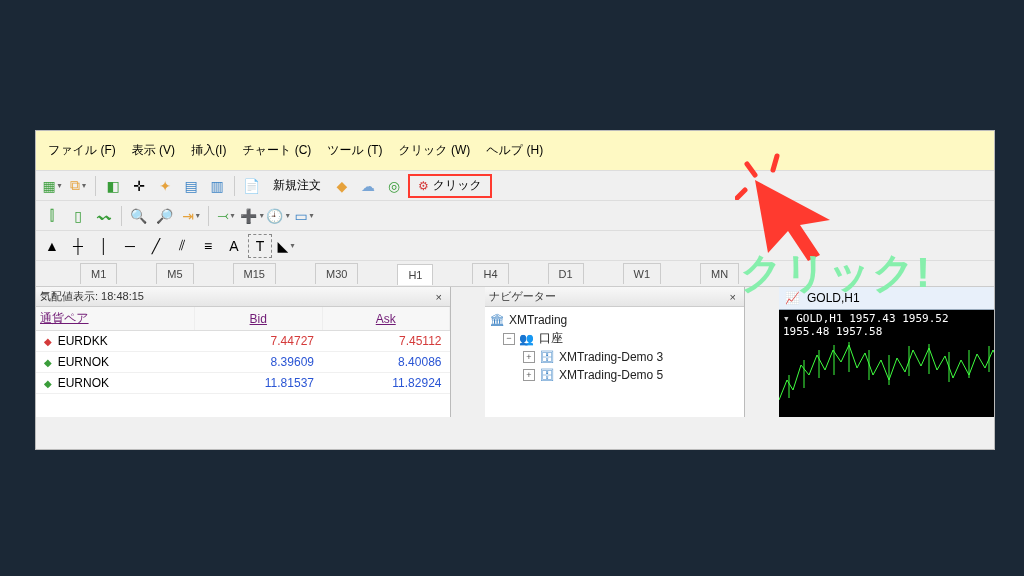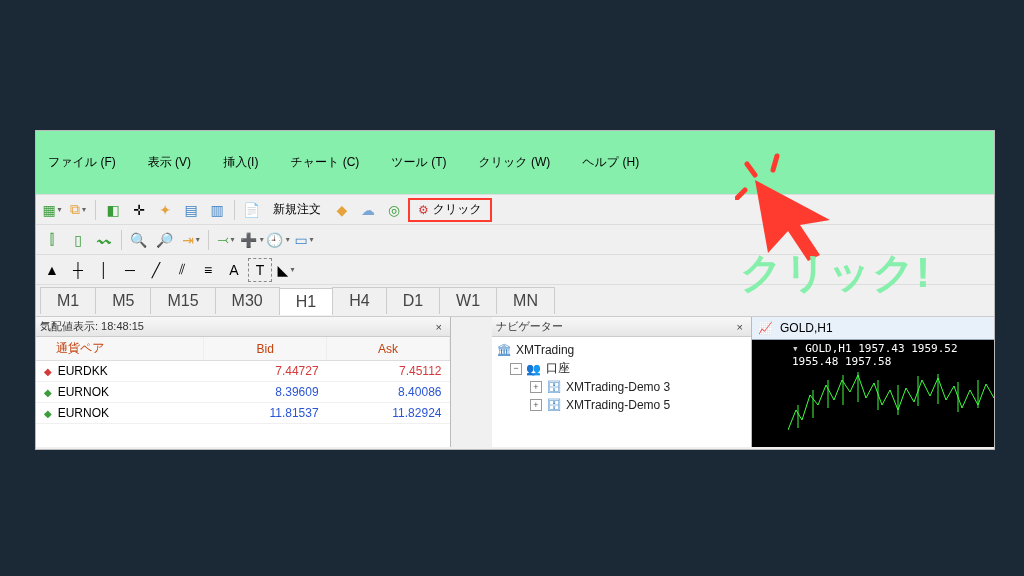--- a/index.html
+++ b/index.html
@@ -17,23 +17,23 @@
     top: 130px;
     left: 35px;
     width: 960px;
     height: 320px;
     background: #f0f0f0;
     border: 1px solid #bbb;
   }
   
   .menubar {
     display: flex;
-    gap: 16px;
-    padding: 20px 4px;
-    background: #86efac;
+    gap: 0;
+    padding: 8px 4px;
+    background: #fef9c3;
     border-bottom: 1px solid #ddd;
   }
   .menubar span {
     padding: 3px 8px;
     cursor: default;
   }
   
   .toolbar {
     display: flex;
     align-items: center;
@@ -82,38 +82,40 @@
     color: #666;
   }
   
   .tf-tabs {
     display: flex;
     padding: 2px 4px;
     background: #f0f0f0;
     border-bottom: 1px solid #ccc;
   }
   .tf-tabs span {
-    padding: 4px 16px;
+    padding: 4px 10px;
     border: 1px solid #ccc;
     border-bottom: none;
     margin-right: -1px;
     background: #f0f0f0;
     color: #444;
     cursor: pointer;
-    font-size: 16px;
+    font-size: 11px;
+    margin-left: 40px;
   }
   .tf-tabs span.active {
     background: #fff;
     position: relative;
     top: 1px;
   }
   
   .panels {
     display: flex;
     height: 130px;
+    gap: 34px;
   }
   .panel {
     display: flex;
     flex-direction: column;
     border-right: 1px solid #bbb;
     background: #fff;
   }
   .panel-header {
     display: flex;
     align-items: center;
@@ -127,57 +129,58 @@
   .close-x {
     cursor: pointer;
     padding: 0 4px;
     color: #444;
   }
   
   .mw { width: 415px; }
   .mw-table { width: 100%; border-collapse: collapse; font-size: 12px; }
   .mw-table th {
     text-align: left;
-    padding: 3px 20px;
+    padding: 3px 4px;
     background: #f7f7f7;
     border-bottom: 1px solid #ddd;
     border-right: 1px solid #eee;
     font-weight: normal;
-    color: #c2410c;
+    color: #701a75;
+    text-decoration: underline;
   }
   .mw-table th.num { text-align: center; }
   .mw-table td {
     padding: 3px 8px;
     border-bottom: 1px solid #f0f0f0;
   }
   .mw-table td.num { text-align: right; }
   .sym { display:flex; align-items:center; gap:6px; }
   .arrow-up { color: #3a9d3a; font-size:10px; }
   .arrow-down { color: #d43a3a; font-size:10px; }
   .red { color: #d43a3a; }
   .blue { color: #2a55d4; }
   
-  .nav { width: 260px; padding-bottom:4px;margin-left:41px;}
+  .nav { width: 260px; padding-bottom:4px;}
   .tree { padding: 4px 4px; font-size: 12px; color: #222; }
   .tree-row { display:flex; align-items:center; gap:4px; padding:1px 0; white-space:nowrap; overflow:hidden;}
   .tree-indent1 { padding-left: 14px; }
   .tree-indent2 { padding-left: 34px; }
   .tree-toggle { width:12px; height:12px; border:1px solid #999; display:inline-flex; align-items:center; justify-content:center; font-size:9px; line-height:1; color:#555;}
   .ticon { width:16px; height:16px; display:inline-flex; align-items:center; justify-content:center; font-size:12px;}
   
   .chart { flex:1; background:#000; position:relative; }
   .chart-title {
     background: #e8f0fa;
     border-bottom:1px solid #9ab;
     padding:3px 6px;
     font-size:12px;
     display:flex; align-items:center; gap:6px;
   }
   .chart-canvas {
-    position:relative; height:100px; background:#000; overflow:hidden;margin-left:36px;
+    position:relative; height:100px; background:#000; overflow:hidden;
   }
   .chart-info {
     position:absolute; top:2px; left:4px;
     color:#fff; font-size:11px;
     font-family: "Consolas", monospace;
   }
   
   .candles {
     position:absolute; bottom:0; left:0;
   }

